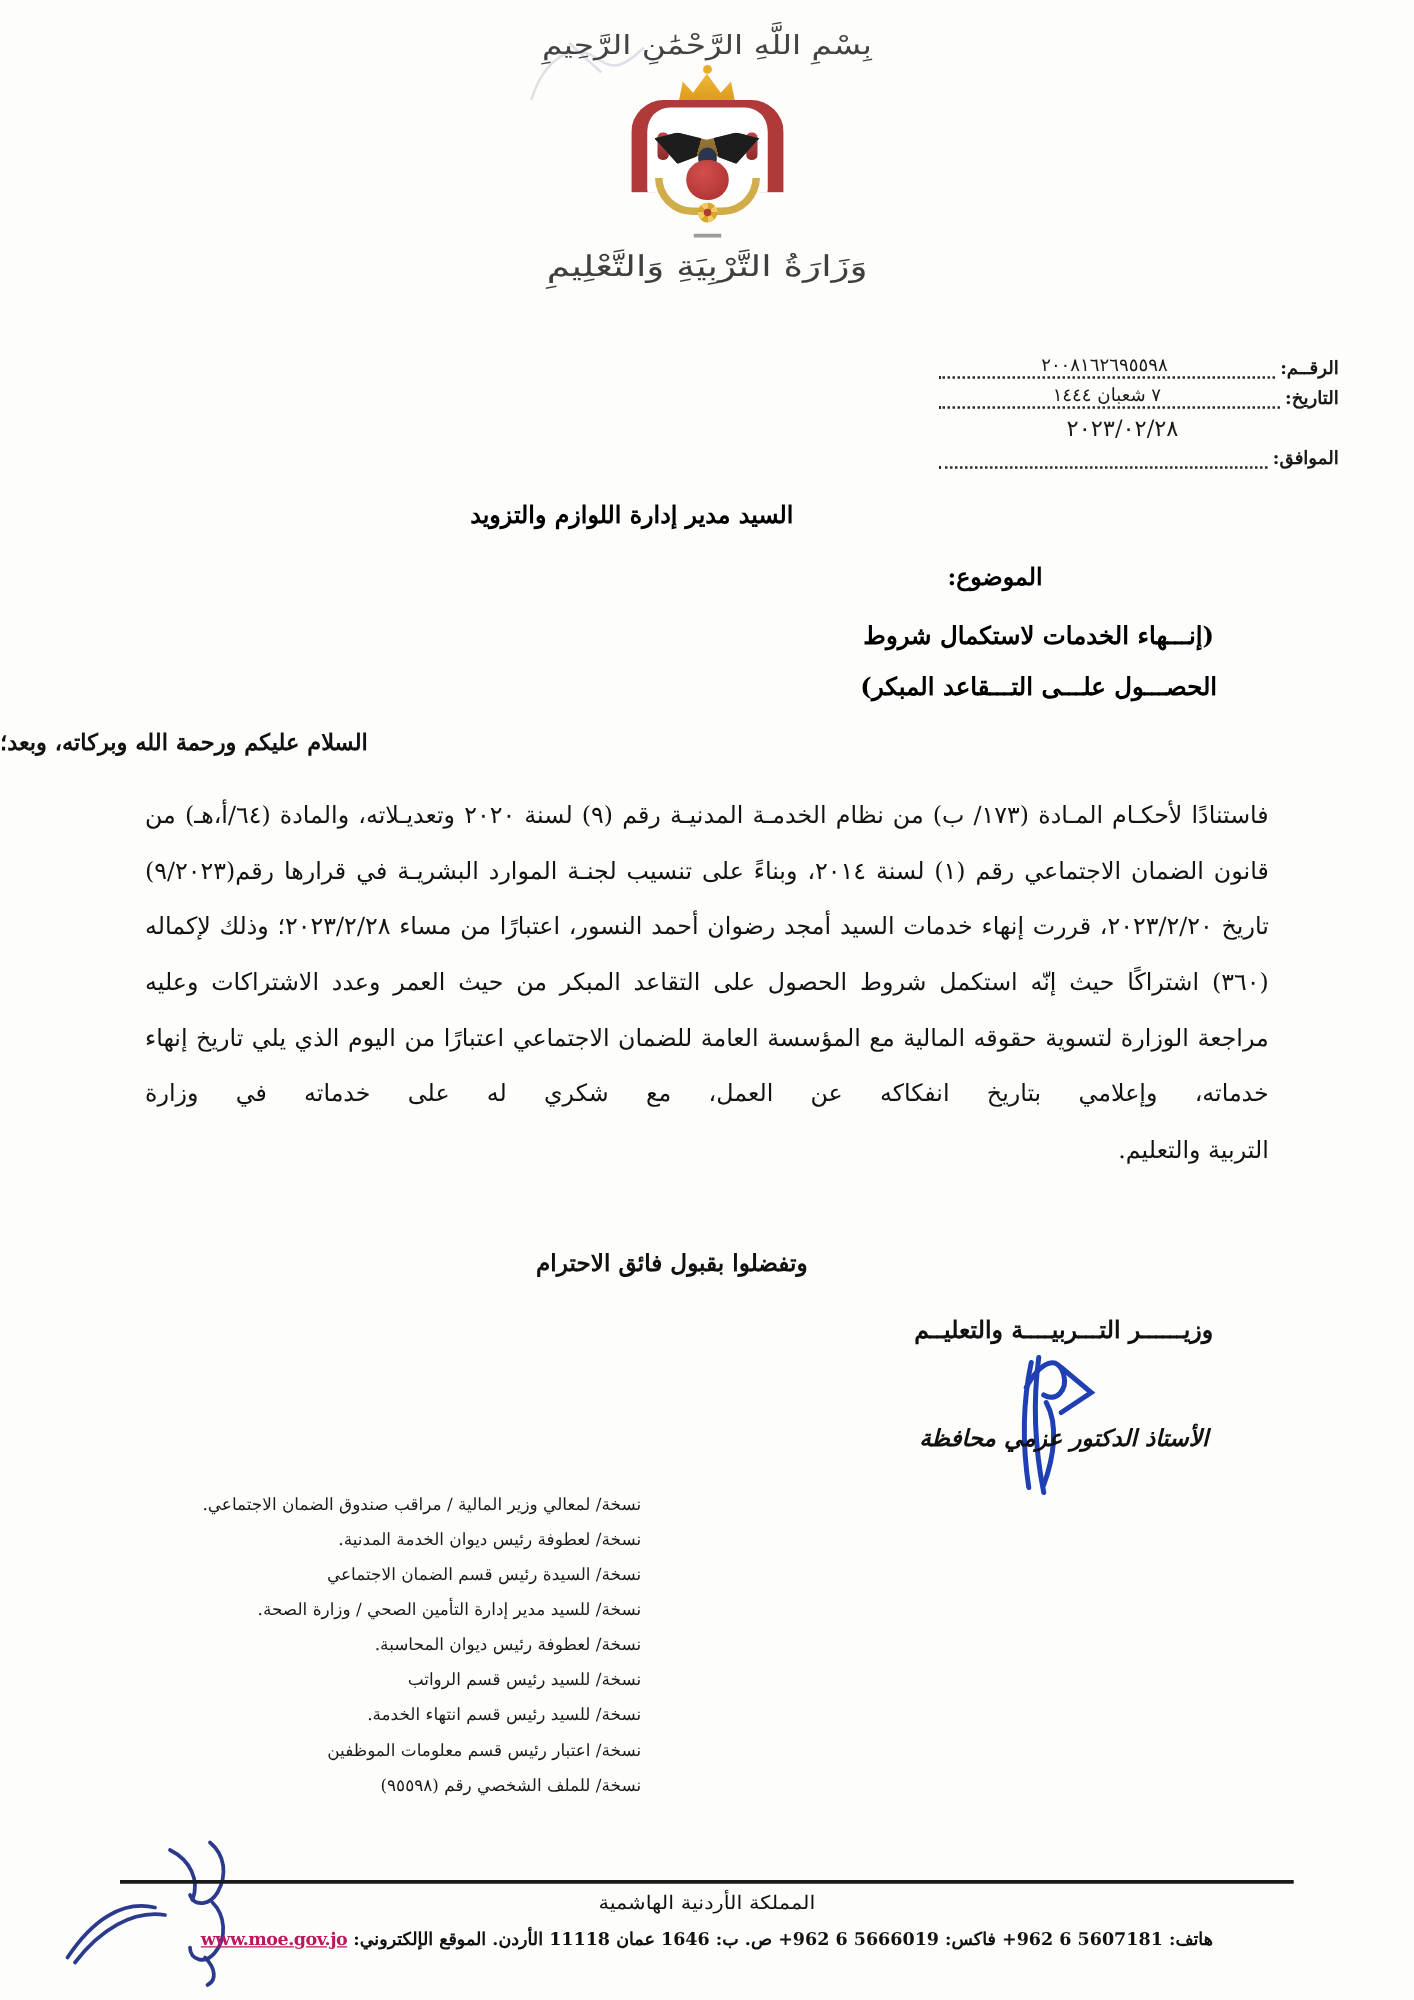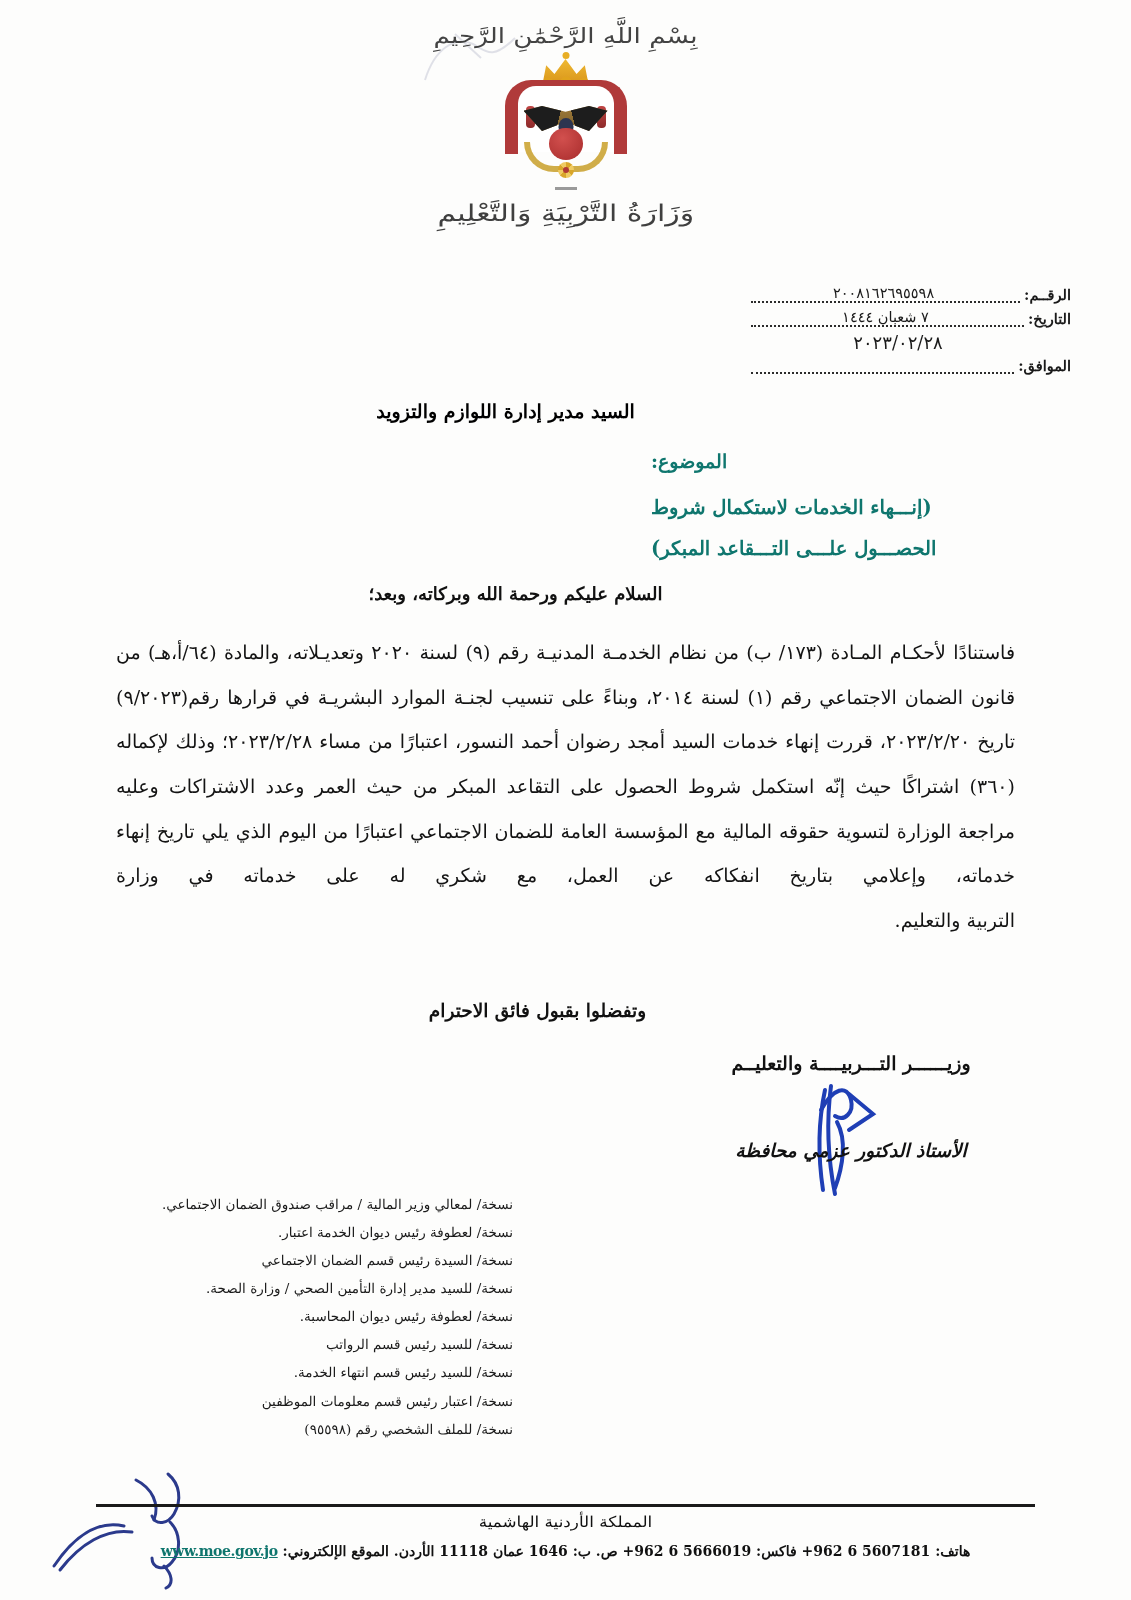--- a/index.html
+++ b/index.html
@@ -252,42 +252,42 @@
     font-weight: 700;
     font-size: 19px;
     color: #000000;
   }
 
   .subject-block {
     position: absolute;
     top: 450px;
     right: 120px;
     width: 360px;
-    text-align: left;
-    font-family: "DejaVu Serif", "Liberation Serif", serif;
-    font-weight: 700;
-    color: #0f766e;
+    text-align: center;
+    font-family: "DejaVu Serif", "Liberation Serif", serif;
+    font-weight: 700;
+    color: #000000;
   }
   .subject-label {
     font-size: 19px;
     margin-bottom: 16px;
     padding-right: 70px;
   }
   .subject-line {
     font-size: 19.5px;
     line-height: 2.1;
     letter-spacing: 0.3px;
   }
 
   .greeting {
     position: absolute;
     top: 583px;
     right: 0;
     left: 0;
-    text-align: center;
+    text-align: left;
     padding-right: 100px;
     font-family: "DejaVu Serif", "Liberation Serif", serif;
     font-weight: 700;
     font-size: 18px;
   }
 
   .body-text {
     position: absolute;
     top: 630px;
     right: 116px;
@@ -383,21 +383,21 @@
     display: inline-block;
     margin-bottom: 12px;
   }
   .footer-contact {
     font-size: 14px;
     font-weight: 700;
     letter-spacing: -0.4px;
     direction: rtl;
   }
   .footer-contact .url {
-    color: #0f766e;
+    color: #be185d;
   }
   .footer-sig {
     position: absolute;
     top: 1470px;
     left: 40px;
     width: 150px;
     height: 120px;
     pointer-events: none;
   }
   .faint-mark {
@@ -489,21 +489,21 @@
       <path d="M30 40 C 42 18, 56 14, 60 30 C 63 42, 54 52, 44 46"></path>
       <path d="M58 24 L 82 44 L 58 60"></path>
       <path d="M46 52 C 56 70, 52 96, 44 118"></path>
     </g>
   </svg>
 
   <div class="signature-name">الأستاذ الدكتور عزمي محافظة</div>
 
   <div class="copies">
     <div>نسخة/ لمعالي وزير المالية / مراقب صندوق الضمان الاجتماعي.</div>
-    <div>نسخة/ لعطوفة رئيس ديوان الخدمة اعتبار.</div>
+    <div>نسخة/ لعطوفة رئيس ديوان الخدمة المدنية.</div>
     <div>نسخة/ السيدة رئيس قسم الضمان الاجتماعي</div>
     <div>نسخة/ للسيد مدير إدارة التأمين الصحي / وزارة الصحة.</div>
     <div>نسخة/ لعطوفة رئيس ديوان المحاسبة.</div>
     <div>نسخة/ للسيد رئيس قسم الرواتب</div>
     <div>نسخة/ للسيد رئيس قسم انتهاء الخدمة.</div>
     <div>نسخة/ اعتبار رئيس قسم معلومات الموظفين</div>
     <div>نسخة/ للملف الشخصي رقم (٩٥٥٩٨)</div>
   </div>
 
   <svg class="footer-sig" viewBox="0 0 150 120">

